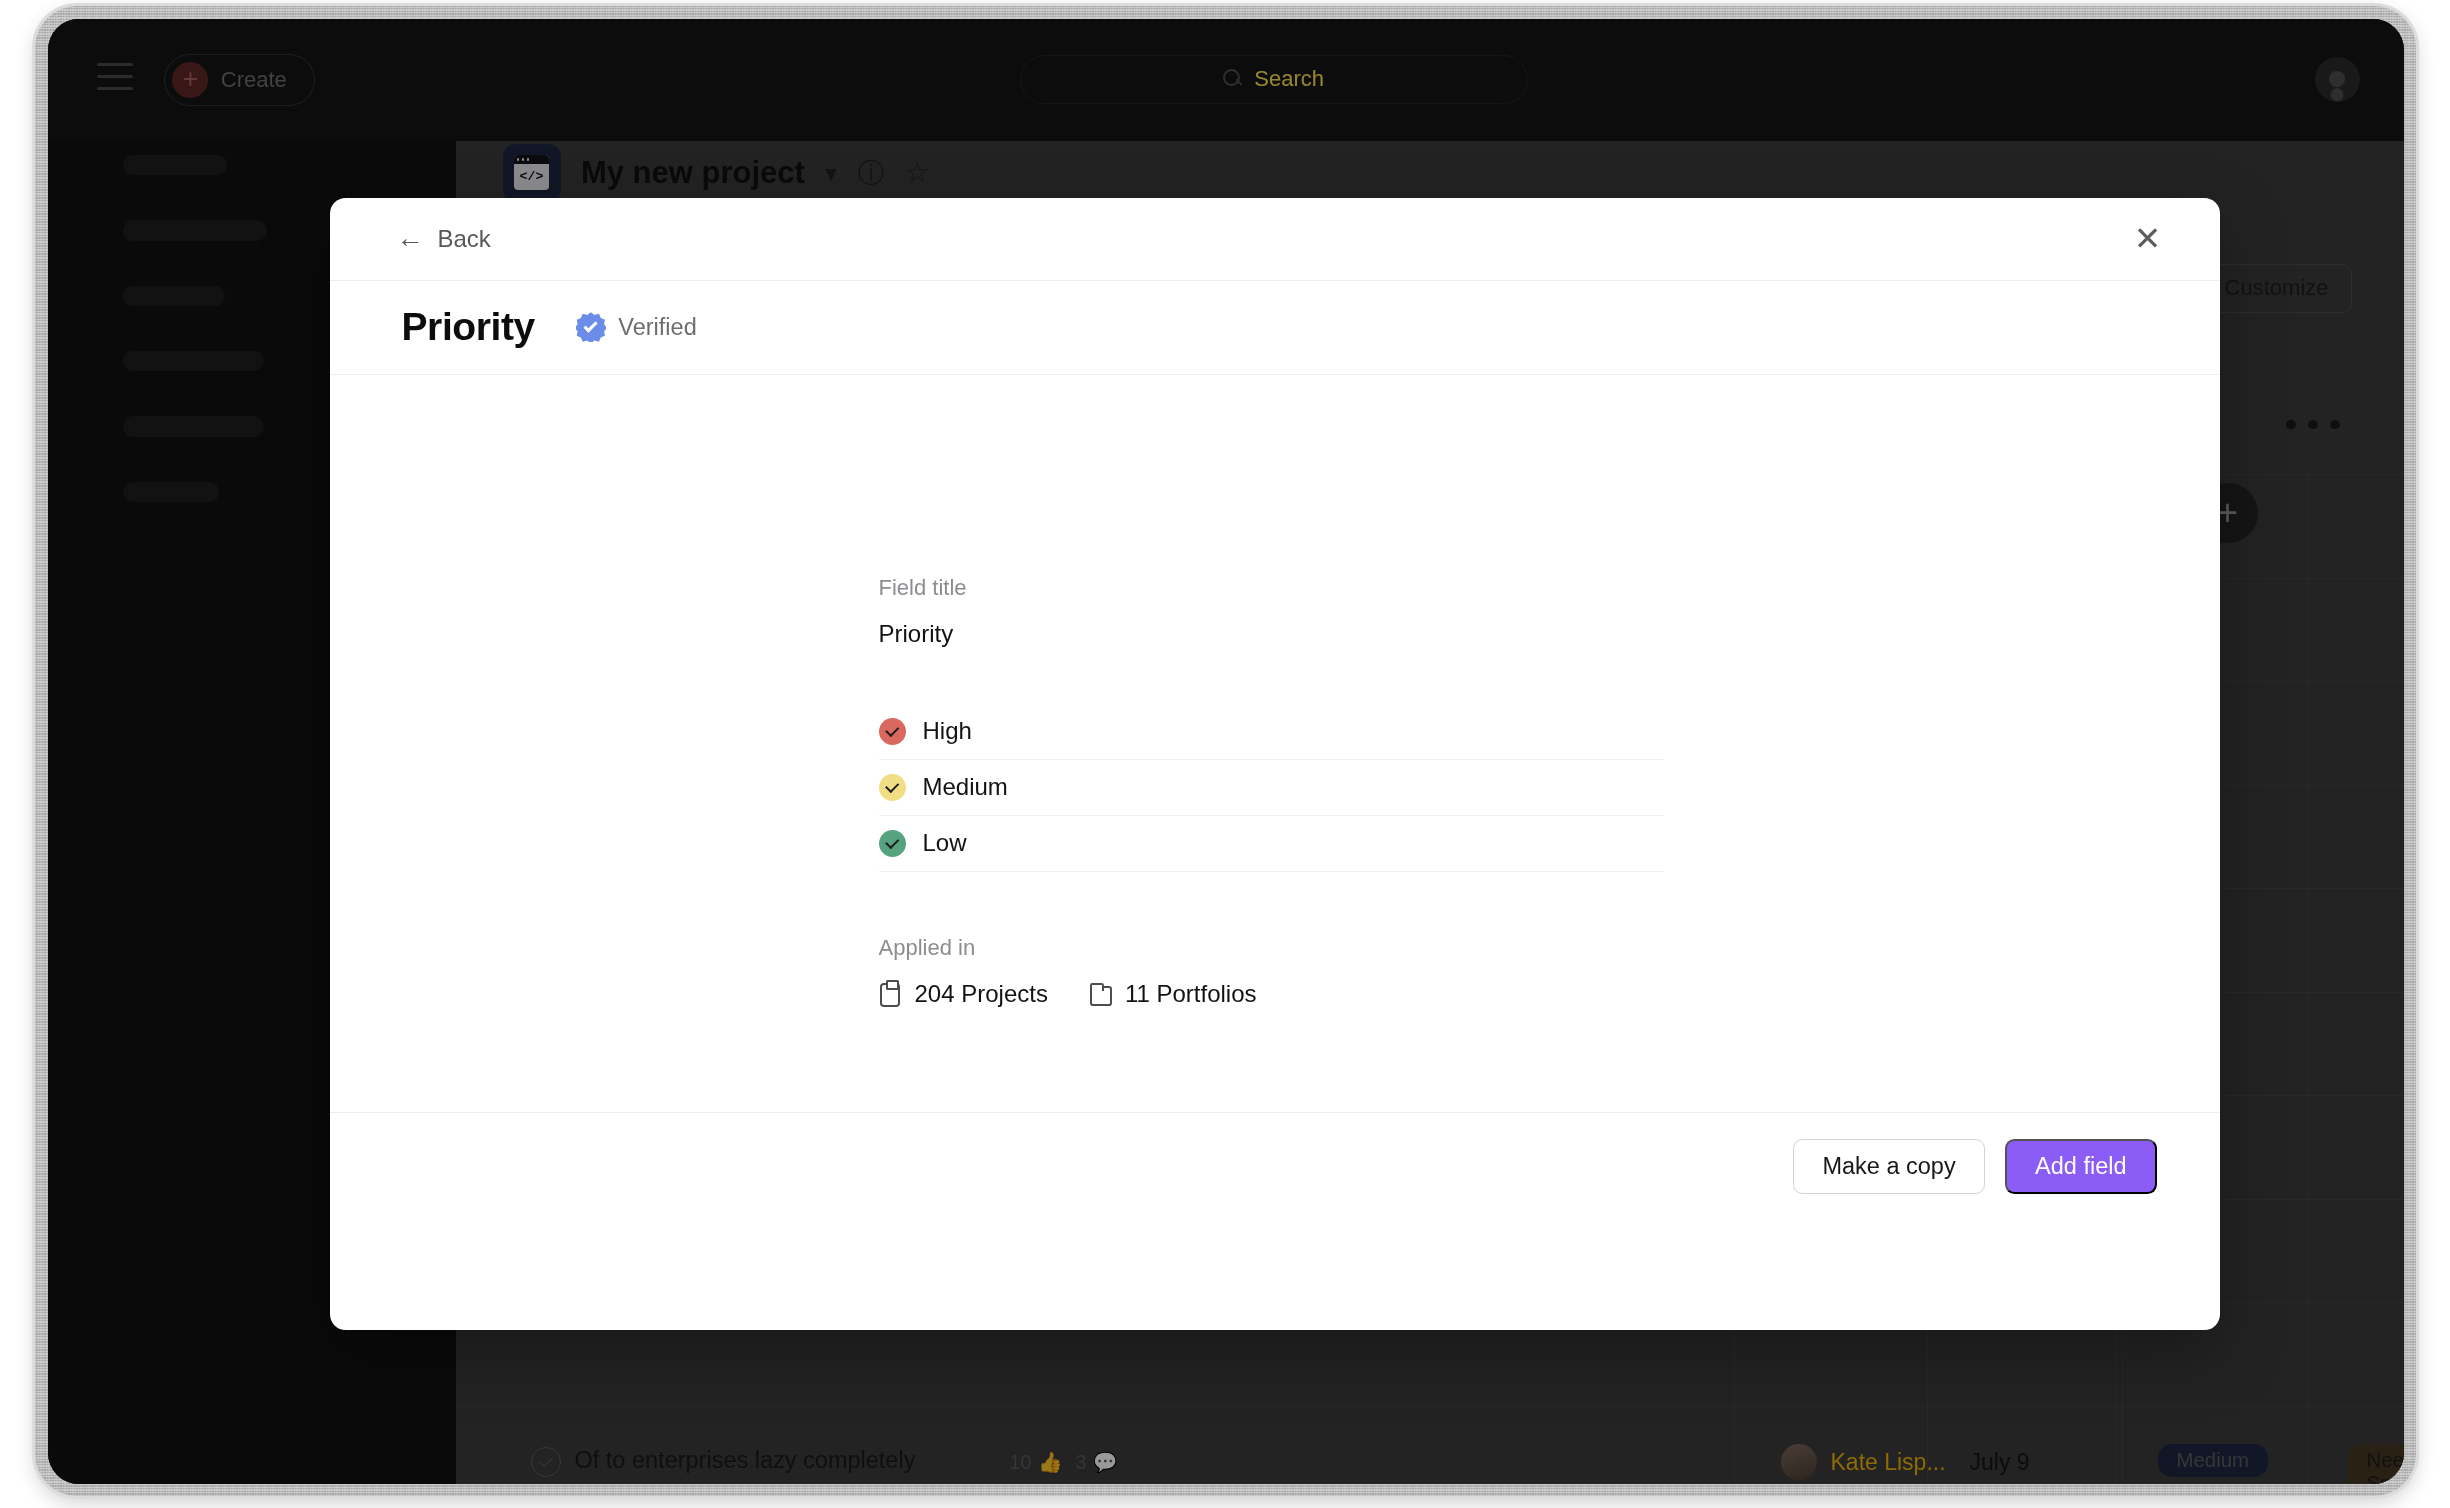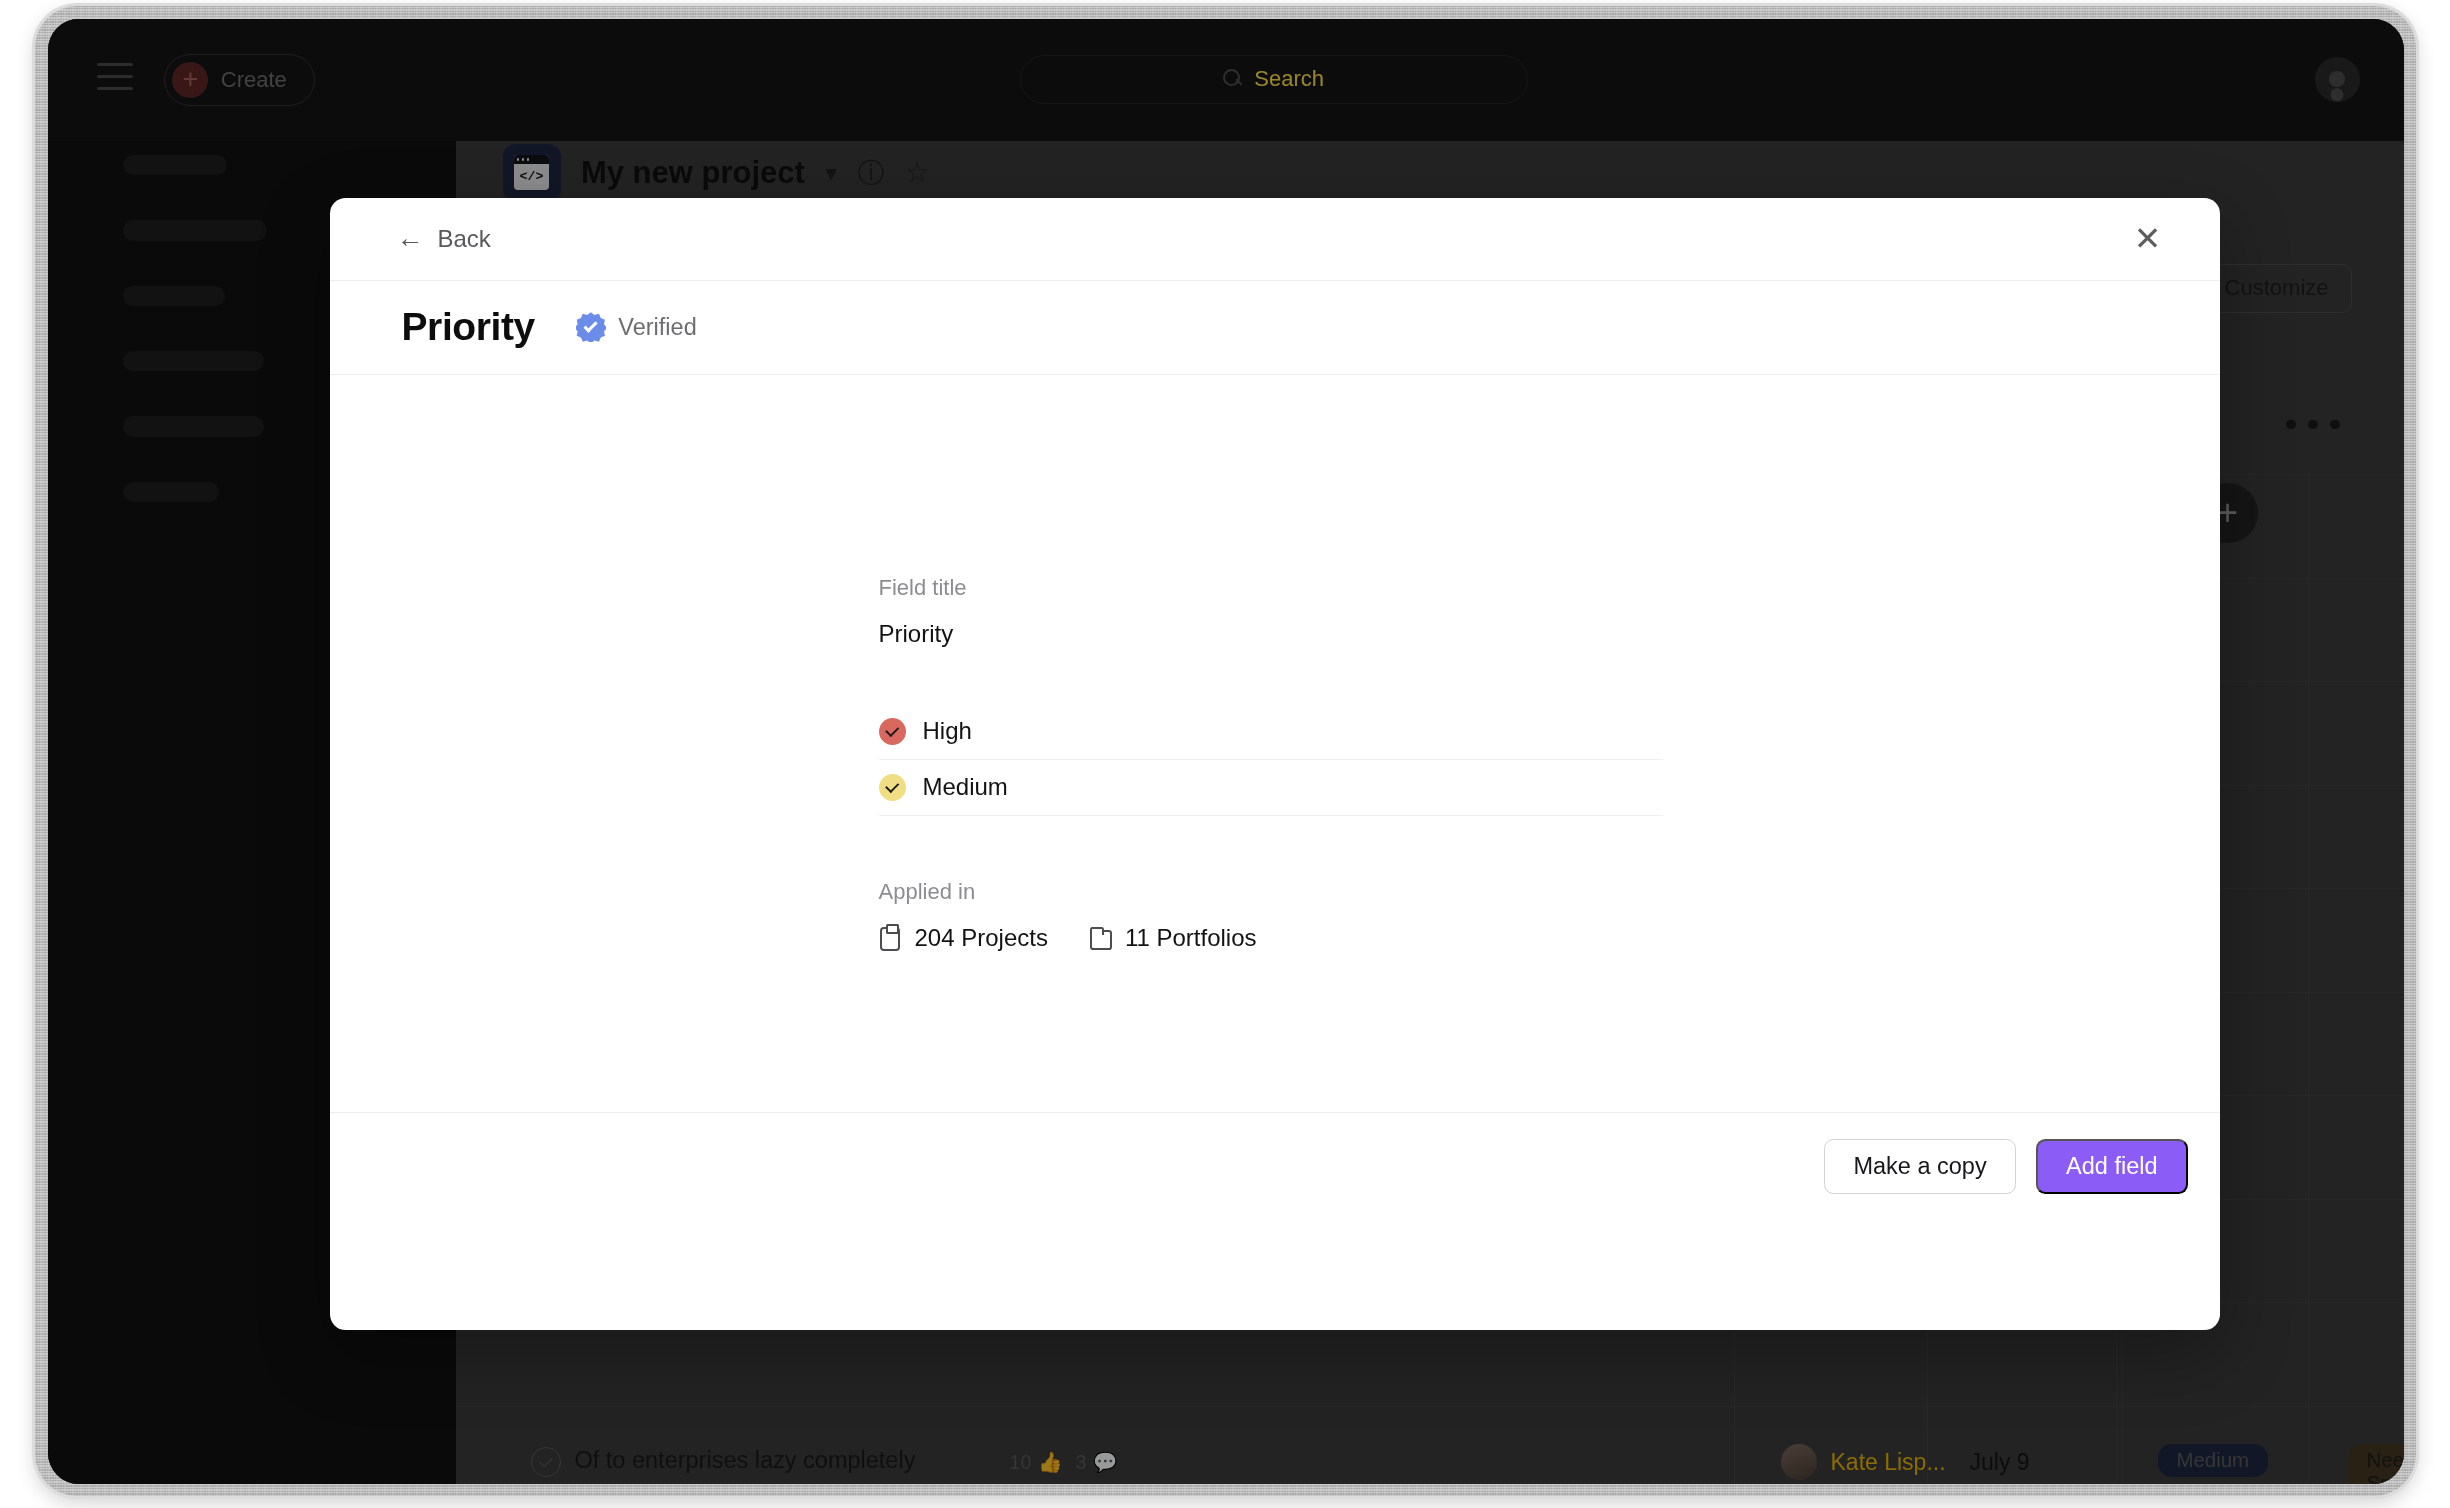--- a/index.html
+++ b/index.html
@@ -302,21 +302,21 @@
     content:""; position:absolute; left:0.8px; top:2.4px; width:10.2px; height:6.3px;
     border-top: 2px solid #4d4d4f; border-left: 2px solid #4d4d4f;
     border-right: 2px solid #4d4d4f; border-radius: 2.4px 2.4px 0 0;
     background: #fff;
   }
 
   #modal-footer {
     position: absolute; left: 0; right: 0; bottom: 0; height: 108px;
     border-top: 0.8px solid #efedef;
     display: flex; align-items: center; justify-content: flex-end;
-    gap: 20.4px; padding-right: 32px;
+    gap: 20.4px; padding-right: 63px;
   }
   #make-copy-button {
     height: 55px; padding: 0 28px; border-radius: 9.4px;
     border: 0.8px solid #d5d2d5; background: #fff; color: #18181a; font-size: 23.5px;
     display: flex; align-items: center;
   }
   #add-field-button {
     height: 55px; padding: 0 28px; border-radius: 9.4px;
     background: #4272d0; color: #fff; font-size: 23.5px;
     display: flex; align-items: center;
@@ -480,20 +480,24 @@
 
           <div id="options-list">
             <div class="option-row">
               <span class="option-dot" style="background: rgb(217, 104, 95);"></span>
               <span class="option-label">High</span>
             </div>
             <div class="option-row">
               <span class="option-dot" style="background: rgb(241, 222, 132);"></span>
               <span class="option-label">Medium</span>
             </div>
+            <div class="option-row">
+              <span class="option-dot" style="background: rgb(87, 163, 127);"></span>
+              <span class="option-label">Low</span>
+            </div>
           </div>
 
           <div id="bottom-meta">
             <div>
               <div class="meta-label">Applied in</div>
               <div class="meta-value" style="gap:41px;">
                 <span class="applied-item">
                   <span class="applied-icon clipboard-icon"></span>
                   <span>204 Projects</span>
                 </span>

